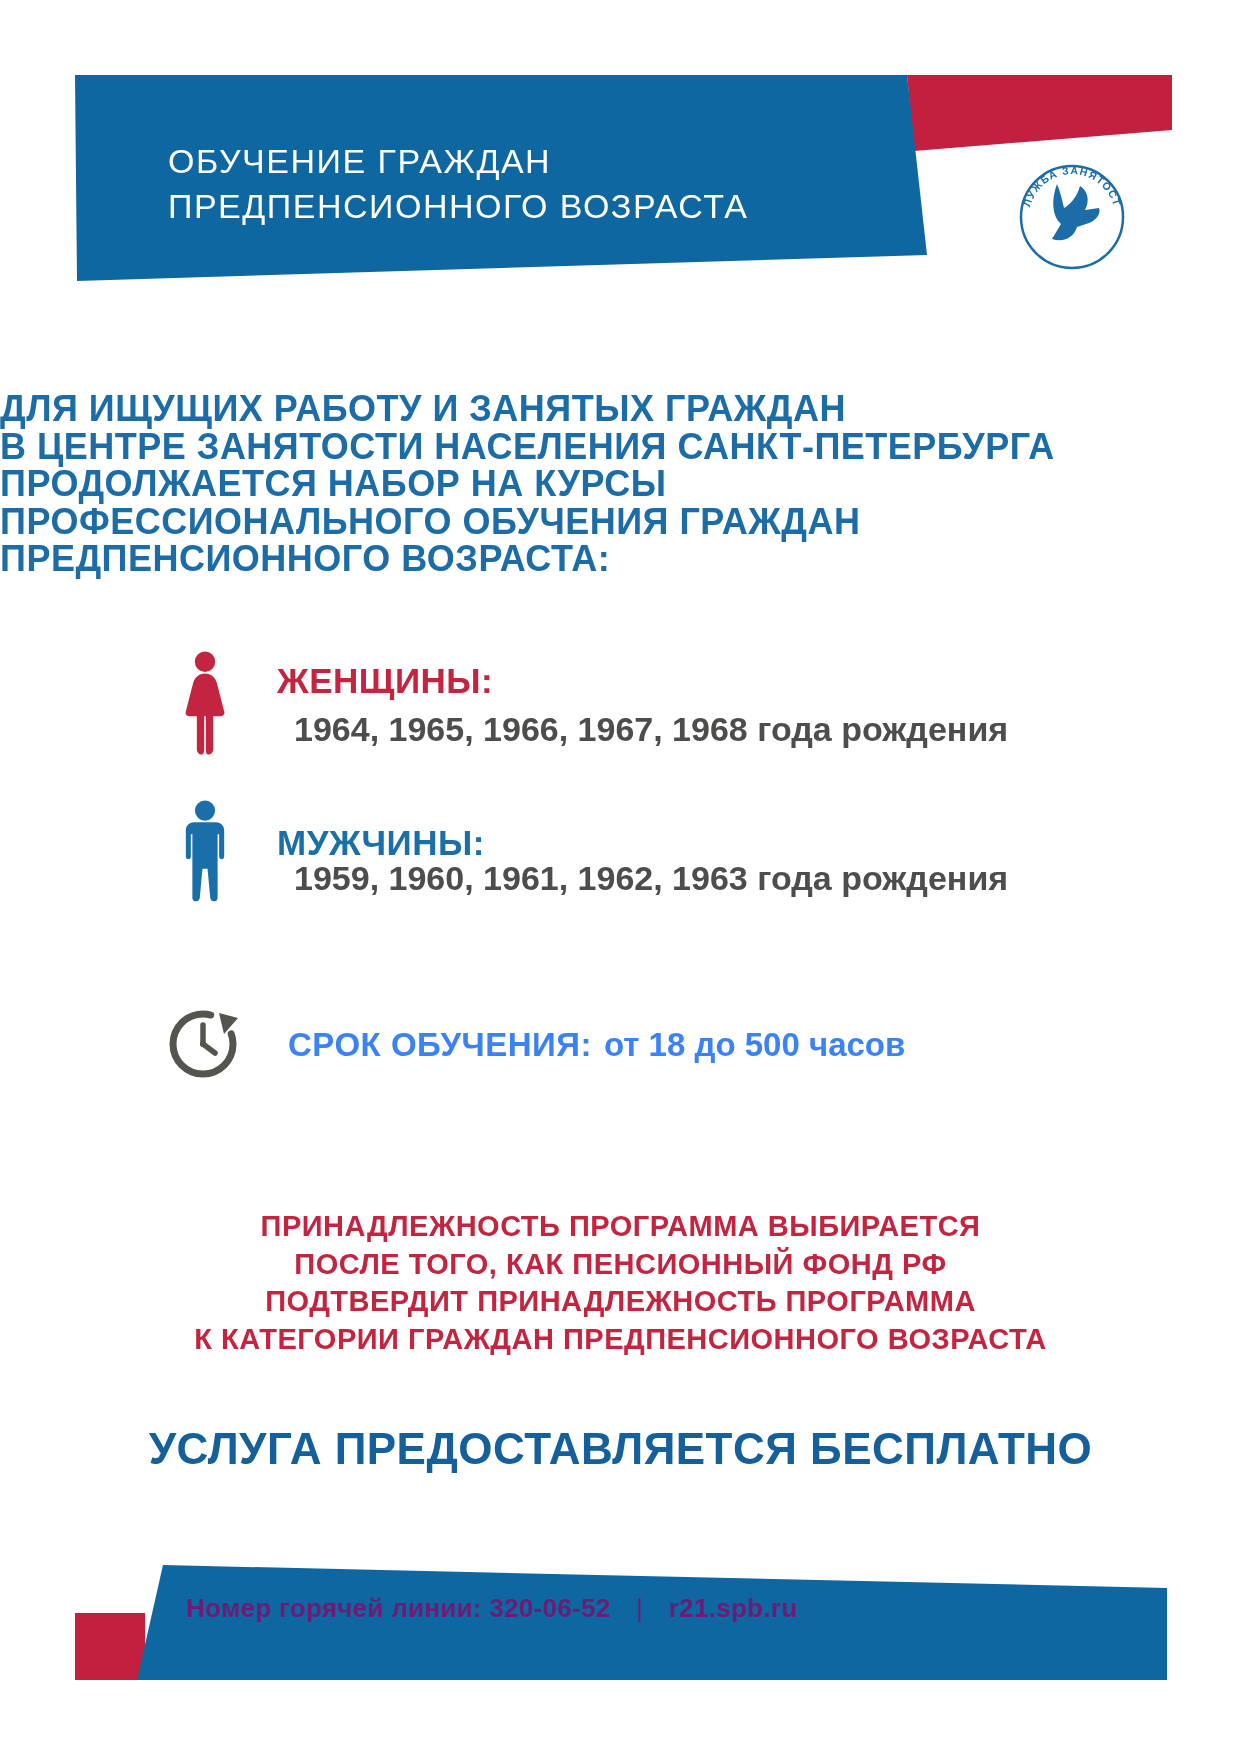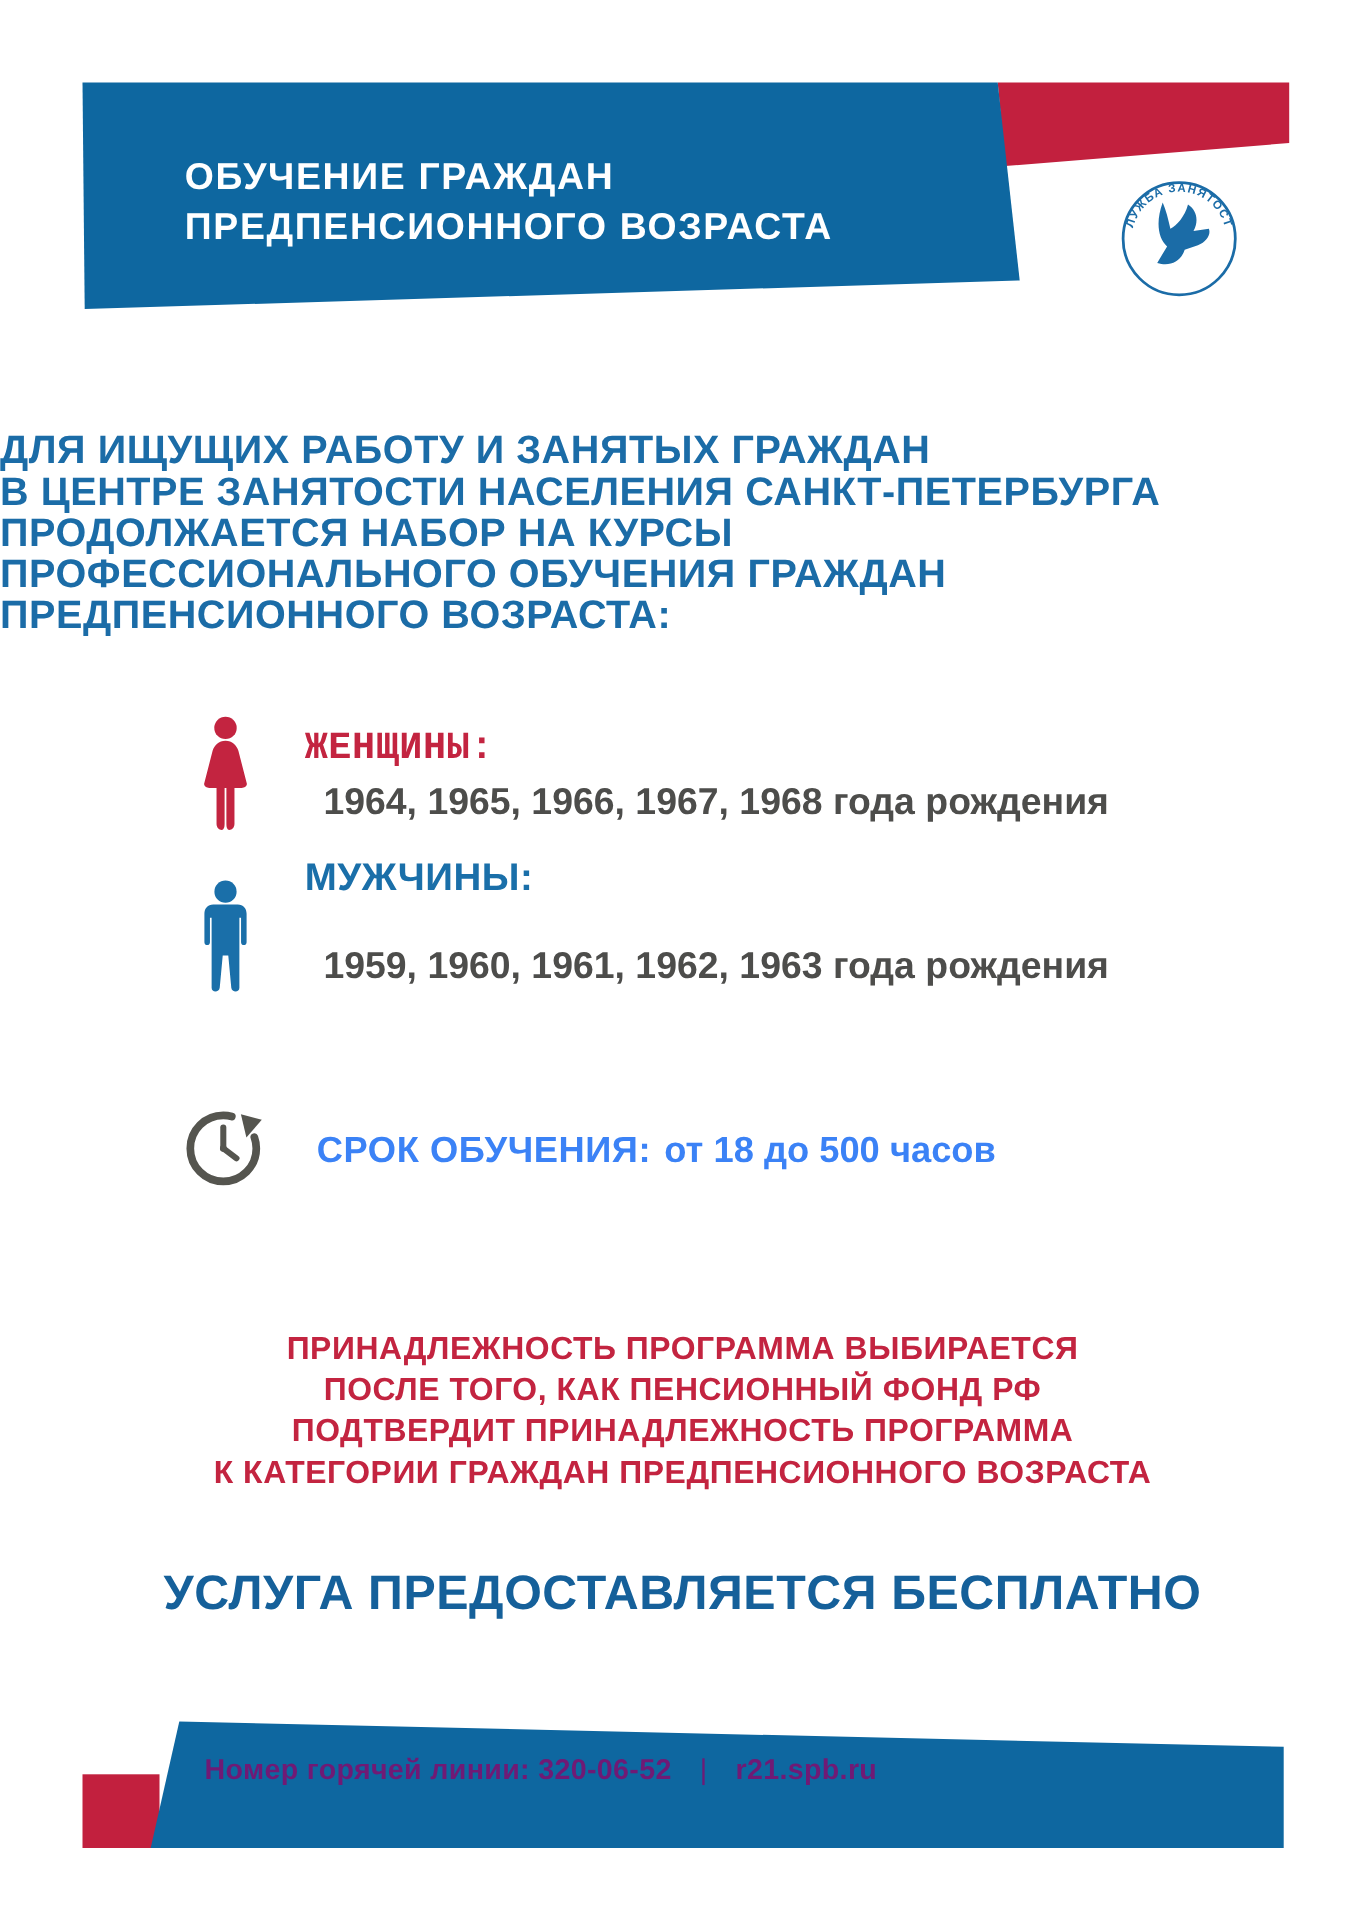--- a/index.html
+++ b/index.html
@@ -9,34 +9,34 @@
     background:#ffffff;
     font-family:"Liberation Sans", sans-serif;
     overflow:hidden;
   }
   .abs{position:absolute;}
   svg{display:block;}
 
   
   #header-title{
     left:168px;top:139px;
-    color:#ffffff;font-size:34px;font-weight:700;
+    color:#ffffff;font-size:34px;font-weight:400;
     line-height:45px;letter-spacing:1.5px;
   }
 
   
   #intro{
     left:0;top:390px;width:1241px;
     text-align:left;color:#1b6ca7;
     font-size:36px;font-weight:700;line-height:37.5px;letter-spacing:.5px;
   }
 
   
   .group-title{font-size:35px;font-weight:700;letter-spacing:.5px;line-height:35px;}
-  .group-title.women{color:#c32440;font-family:Liberation Mono, monospace;}
+  .group-title.women{color:#c32440;}
   .group-title.men{color:#1a6fa9;}
   .group-years{font-size:34px;font-weight:700;color:#4d4d4b;line-height:36px;letter-spacing:0px;margin-left:17px;}
 
   
   #duration-line{
     left:288px;top:1026px;
     color:#3b82f6;font-size:33px;font-weight:700;letter-spacing:.5px;
   }
   #duration-line .value{margin-left:12px;letter-spacing:0;}
 
@@ -109,21 +109,21 @@
 
   <svg class="abs" style="left:179px;top:800px" width="52" height="107" viewBox="0 0 50 106">
     <g fill="#1a6fa9">
       <circle cx="25" cy="10.5" r="10"></circle>
       <path d="M14 22 L 36 22 C 41 22 44 25.5 44 30.5 L 44 56 C 44 59.5 39 59.5 39 56 L 39 34
                L 37.5 34 L 37.5 97 C 37.5 101.5 30.8 101.5 30.2 97 L 27.5 68 L 22.5 68 L 19.8 97
                C 19.2 101.5 12.5 101.5 12.5 97 L 12.5 34 L 11 34 L 11 56 C 11 59.5 6 59.5 6 56
                L 6 30.5 C 6 25.5 9 22 14 22 Z"></path>
     </g>
   </svg>
-  <div class="abs group-title men" style="left:277px;top:780px">МУЖЧИНЫ:</div>
+  <div class="abs group-title men" style="left:277px;top:825px">МУЖЧИНЫ:</div>
   <div class="abs group-years" style="left:277px;top:860px">1959, 1960, 1961, 1962, 1963 года рождения</div>
 
   <svg class="abs" style="left:164px;top:1004px" width="78" height="78" viewBox="0 0 78 78">
     <circle cx="39" cy="40" r="30" fill="none" stroke="#55554f" stroke-width="7" pathLength="360" stroke-dasharray="305 55" stroke-dashoffset="-340" stroke-linecap="round"></circle>
     <path d="M55 9 L74 14 L60 30 Z" fill="#55554f"></path>
     <line x1="39" y1="40" x2="39" y2="21" stroke="#55554f" stroke-width="5.5" stroke-linecap="round"></line>
     <line x1="39" y1="40" x2="51" y2="49" stroke="#55554f" stroke-width="5.5" stroke-linecap="round"></line>
     <circle cx="39" cy="40" r="3" fill="#55554f"></circle>
   </svg>
   <div id="duration-line" class="abs">

